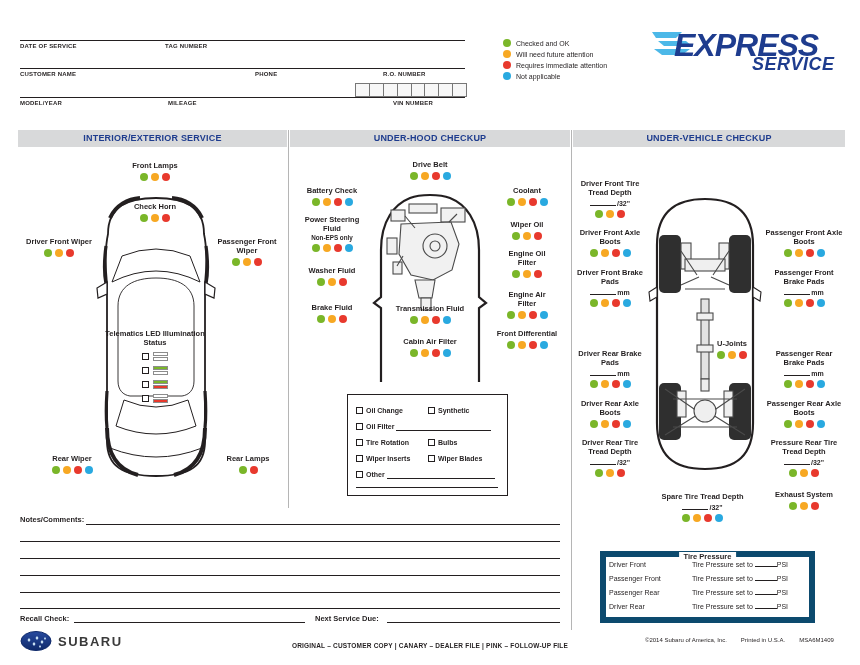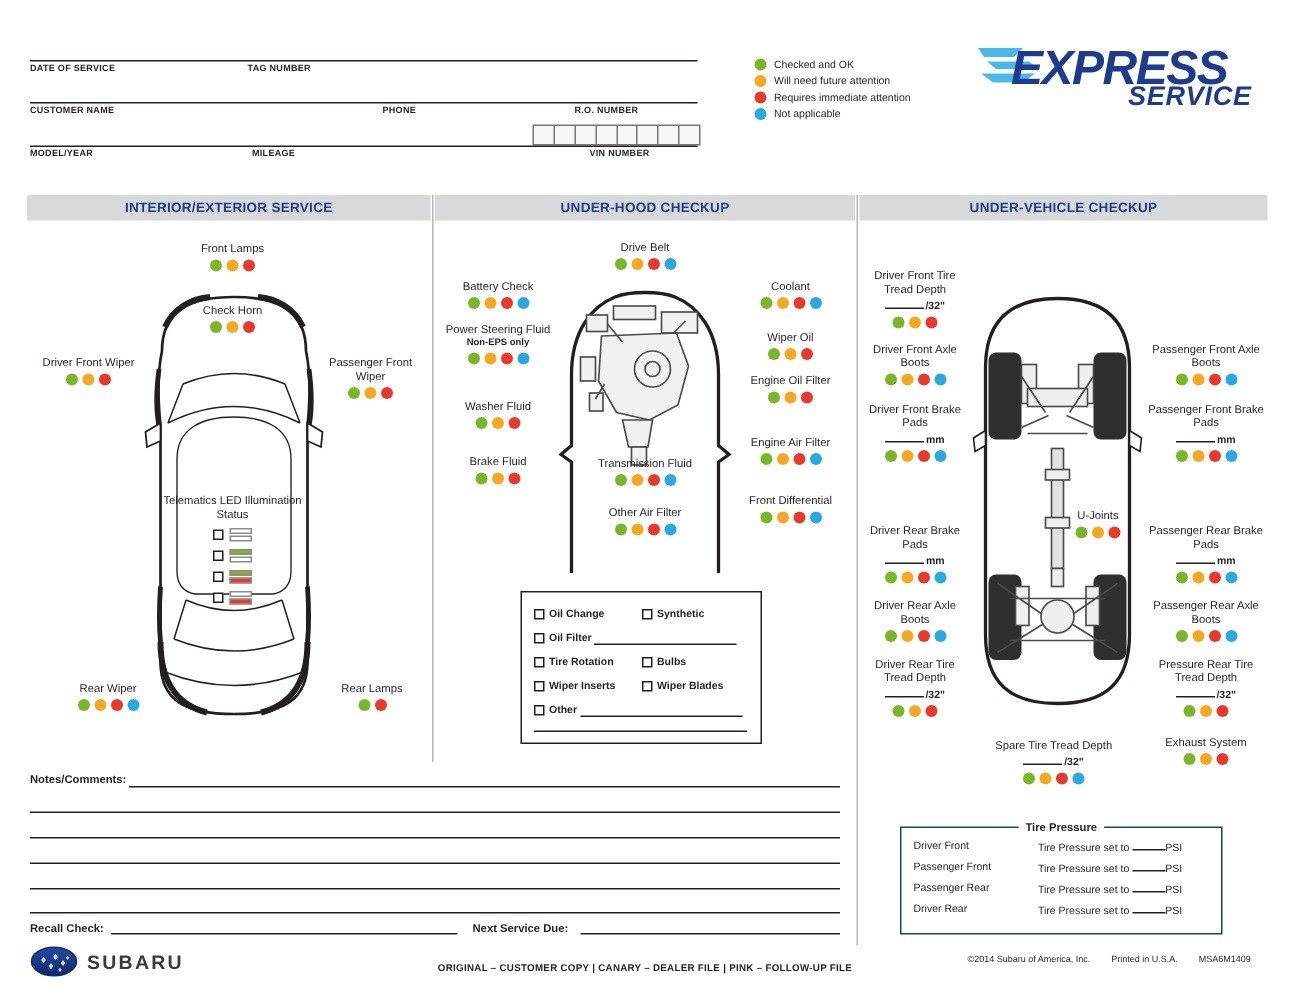--- a/index.html
+++ b/index.html
@@ -6,36 +6,36 @@
 *{margin:0;padding:0;box-sizing:border-box}
 html,body{background:#fff}
 body{font-family:"Liberation Sans","DejaVu Sans",sans-serif;color:#231f20}
 .page{position:relative;width:860px;height:665px;background:#fff;overflow:hidden}
 .abs{position:absolute}
 .hline{position:absolute;border-top:1px solid #231f20;height:0}
 .flabel{position:absolute;font-size:6px;font-weight:bold;letter-spacing:.2px;white-space:nowrap}
 .vline{position:absolute;border-left:1px solid #b5b5b5;width:0}
 .colhead{position:absolute;height:17px;background:#d8d9da;color:#1e3c8e;font-weight:bold;font-size:9px;text-align:center;line-height:17px;letter-spacing:.2px}
 .item{position:absolute;text-align:center}
-.lbl{font-size:7.5px;font-weight:normal;line-height:1.2}
+.lbl{font-size:7.5px;font-weight:bold;line-height:1.2}
 .sub{font-size:6.3px;font-weight:bold;margin-top:1px}
 .dots{display:flex;justify-content:center;gap:3px;margin-top:3px}
 .dot{width:8px;height:8px;border-radius:50%;flex:0 0 auto}
 .blank{font-size:7px;font-weight:bold;margin-top:2px;white-space:nowrap}
 .bline{display:inline-block;width:26px;border-bottom:1px solid #231f20;height:7px}
 .unit{margin-left:1px}
 .leg-row{position:absolute;display:flex;align-items:center;gap:5px}
 .leg-lbl{font-size:7px;white-space:nowrap}
 .cb{display:inline-block;width:7px;height:7px;border:1px solid #231f20;vertical-align:middle;background:#fff}
 .svc{position:absolute;white-space:nowrap}
 .svc-lbl{font-size:7px;font-weight:bold;margin-left:3px;vertical-align:middle}
 .led-row{display:flex;align-items:center;gap:4px;justify-content:center;margin-top:5px}
 .ledgrp{display:flex;flex-direction:column;gap:1px}
 .ledbar{width:15px;height:4px;border:1px solid #8c8c8c}
-.tp-box{position:absolute;border:1px solid #0c4a6e}
+.tp-box{position:absolute;border:6px solid #0c4a6e}
 .tp-title{position:absolute;top:-5px;left:50%;transform:translateX(-50%);background:#fff;padding:0 5px;font-size:7.5px;font-weight:bold;white-space:nowrap}
 .tp-pos{position:absolute;font-size:7px;white-space:nowrap}
 .tp-val{position:absolute;font-size:7px;white-space:nowrap}
 .tp-val .bline{width:22px;height:6px}
 .big-lbl{position:absolute;font-size:7.5px;font-weight:bold;white-space:nowrap}
 .foot-copies{position:absolute;width:100%;text-align:center;font-size:6.5px;font-weight:bold;letter-spacing:.2px}
 .foot-right{position:absolute;display:flex;gap:14px;font-size:6px;white-space:nowrap}
 svg text{font-family:"Liberation Sans","DejaVu Sans",sans-serif}
 </style>
 </head>
@@ -301,21 +301,21 @@
   <div class="item" style="left:378px;top:304px;width:104px">
     <div class="lbl">Transmission Fluid</div>
     <div class="dots">
         <span class="dot" style="background: rgb(122, 182, 41);"></span>
         <span class="dot" style="background: rgb(247, 168, 35);"></span>
         <span class="dot" style="background: rgb(232, 57, 45);"></span>
         <span class="dot" style="background: rgb(41, 169, 224);"></span>
       </div>
   </div>
   <div class="item" style="left:378px;top:337px;width:104px">
-    <div class="lbl">Other Air Filter</div>
+    <div class="lbl">Cabin Air Filter</div>
     <div class="dots">
         <span class="dot" style="background: rgb(122, 182, 41);"></span>
         <span class="dot" style="background: rgb(247, 168, 35);"></span>
         <span class="dot" style="background: rgb(232, 57, 45);"></span>
         <span class="dot" style="background: rgb(41, 169, 224);"></span>
       </div>
   </div>
   <div class="item" style="left:495px;top:329px;width:64px">
     <div class="lbl">Front Differential</div>
     <div class="dots">

